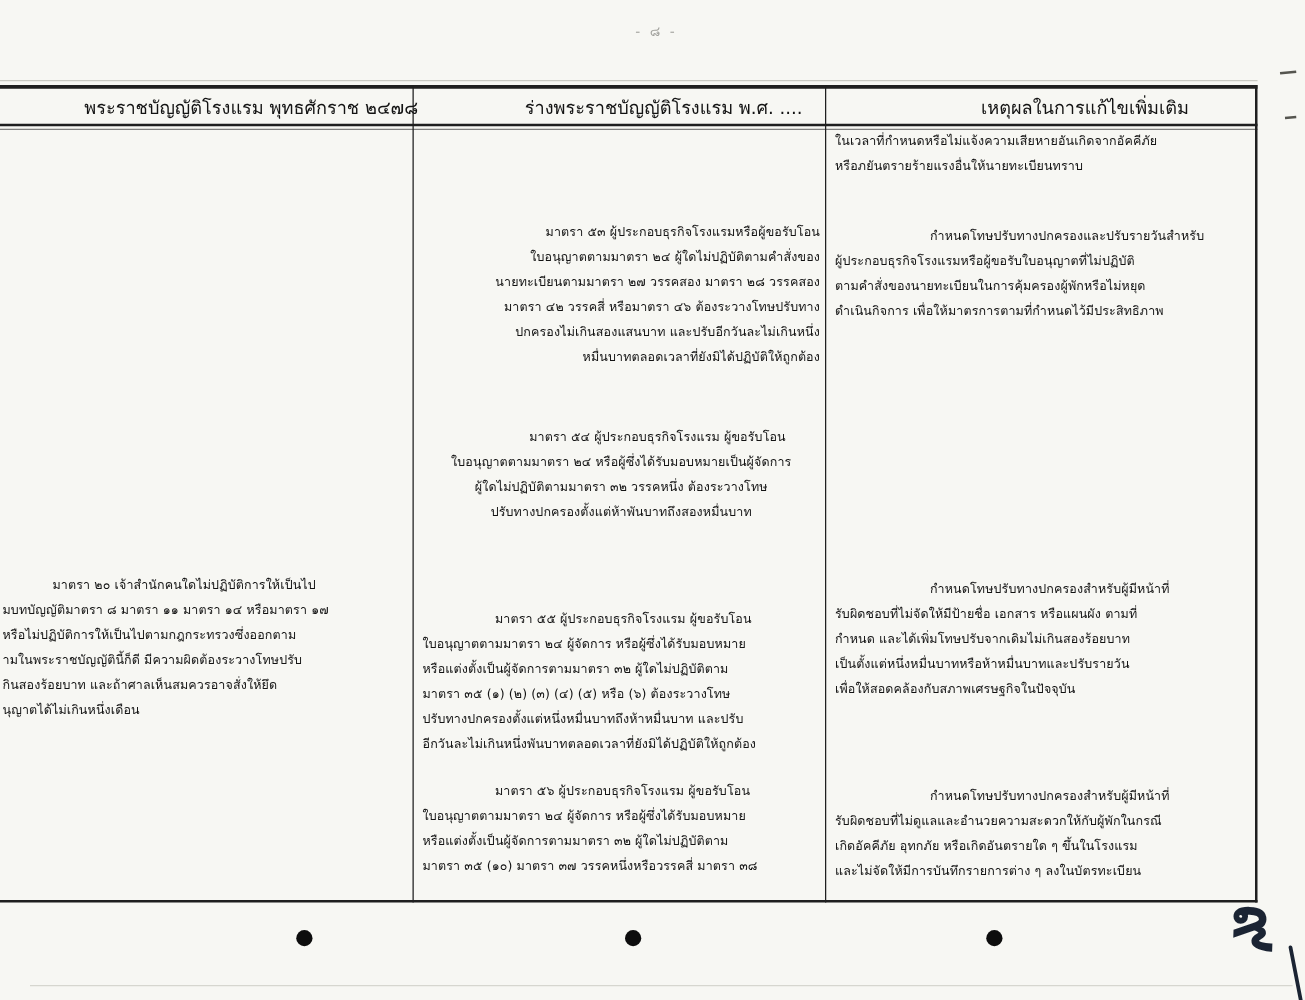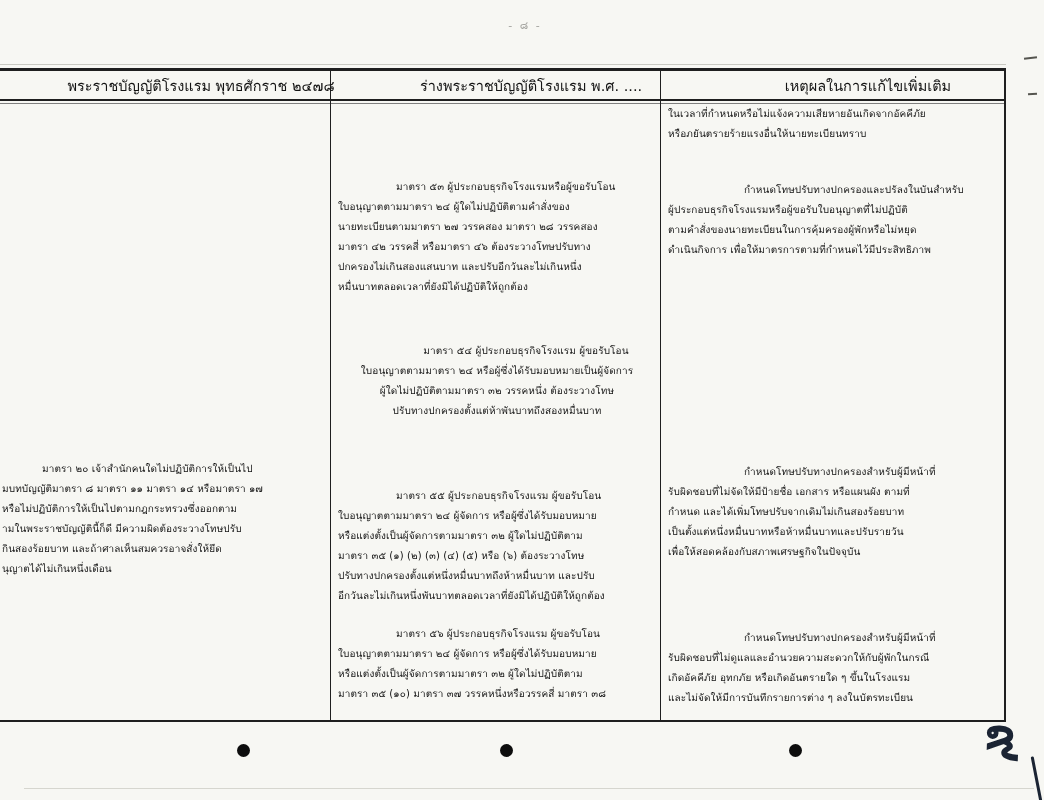--- a/index.html
+++ b/index.html
@@ -47,21 +47,21 @@
   <div class="header-cell" style="left:330px;width:330px;">ร่างพระราชบัญญัติโรงแรม พ.ศ. ....</div>
   <div class="header-cell" style="left:660px;width:344px;">เหตุผลในการแก้ไขเพิ่มเติม</div>
 
   <div class="p c1" style="top:459px;">มาตรา ๒๐  เจ้าสำนักคนใดไม่ปฏิบัติการให้เป็นไป
 มบทบัญญัติมาตรา ๘ มาตรา ๑๑ มาตรา ๑๔ หรือมาตรา ๑๗
 หรือไม่ปฏิบัติการให้เป็นไปตามกฎกระทรวงซึ่งออกตาม
 ามในพระราชบัญญัตินี้ก็ดี มีความผิดต้องระวางโทษปรับ
 กินสองร้อยบาท และถ้าศาลเห็นสมควรอาจสั่งให้ยึด
 นุญาตได้ไม่เกินหนึ่งเดือน</div>
 
-  <div class="p c2" style="top:177px;">มาตรา ๕๓  ผู้ประกอบธุรกิจโรงแรมหรือผู้ขอรับโอน
+  <div class="p c2" style="top:177px;text-align:right;">มาตรา ๕๓  ผู้ประกอบธุรกิจโรงแรมหรือผู้ขอรับโอน
 ใบอนุญาตตามมาตรา ๒๔ ผู้ใดไม่ปฏิบัติตามคำสั่งของ
 นายทะเบียนตามมาตรา ๒๗ วรรคสอง มาตรา ๒๘ วรรคสอง
 มาตรา ๔๒ วรรคสี่  หรือมาตรา ๔๖ ต้องระวางโทษปรับทาง
 ปกครองไม่เกินสองแสนบาท และปรับอีกวันละไม่เกินหนึ่ง
 หมื่นบาทตลอดเวลาที่ยังมิได้ปฏิบัติให้ถูกต้อง</div>
   <div class="p c2" style="top:341px;text-align:center;">มาตรา ๕๔  ผู้ประกอบธุรกิจโรงแรม ผู้ขอรับโอน
 ใบอนุญาตตามมาตรา ๒๔ หรือผู้ซึ่งได้รับมอบหมายเป็นผู้จัดการ
 ผู้ใดไม่ปฏิบัติตามมาตรา ๓๒ วรรคหนึ่ง ต้องระวางโทษ
 ปรับทางปกครองตั้งแต่ห้าพันบาทถึงสองหมื่นบาท</div>
   <div class="p c2" style="top:486px;">มาตรา ๕๕  ผู้ประกอบธุรกิจโรงแรม ผู้ขอรับโอน
@@ -70,21 +70,21 @@
 มาตรา ๓๕ (๑) (๒) (๓) (๔) (๕) หรือ (๖) ต้องระวางโทษ
 ปรับทางปกครองตั้งแต่หนึ่งหมื่นบาทถึงห้าหมื่นบาท และปรับ
 อีกวันละไม่เกินหนึ่งพันบาทตลอดเวลาที่ยังมิได้ปฏิบัติให้ถูกต้อง</div>
   <div class="p c2" style="top:624px;">มาตรา ๕๖  ผู้ประกอบธุรกิจโรงแรม ผู้ขอรับโอน
 ใบอนุญาตตามมาตรา ๒๔ ผู้จัดการ หรือผู้ซึ่งได้รับมอบหมาย
 หรือแต่งตั้งเป็นผู้จัดการตามมาตรา ๓๒ ผู้ใดไม่ปฏิบัติตาม
 มาตรา ๓๕ (๑๐) มาตรา ๓๗ วรรคหนึ่งหรือวรรคสี่ มาตรา ๓๘</div>
 
   <div class="p c3 noindent" style="top:104px;">ในเวลาที่กำหนดหรือไม่แจ้งความเสียหายอันเกิดจากอัคคีภัย
 หรือภยันตรายร้ายแรงอื่นให้นายทะเบียนทราบ</div>
-  <div class="p c3" style="top:180px;">กำหนดโทษปรับทางปกครองและปรัลงในบันสำหรับ
+  <div class="p c3" style="top:180px;">กำหนดโทษปรับทางปกครองและปรับรายวันสำหรับ
 ผู้ประกอบธุรกิจโรงแรมหรือผู้ขอรับใบอนุญาตที่ไม่ปฏิบัติ
 ตามคำสั่งของนายทะเบียนในการคุ้มครองผู้พักหรือไม่หยุด
 ดำเนินกิจการ เพื่อให้มาตรการตามที่กำหนดไว้มีประสิทธิภาพ</div>
   <div class="p c3" style="top:462px;">กำหนดโทษปรับทางปกครองสำหรับผู้มีหน้าที่
 รับผิดชอบที่ไม่จัดให้มีป้ายชื่อ เอกสาร หรือแผนผัง ตามที่
 กำหนด และได้เพิ่มโทษปรับจากเดิมไม่เกินสองร้อยบาท
 เป็นตั้งแต่หนึ่งหมื่นบาทหรือห้าหมื่นบาทและปรับรายวัน
 เพื่อให้สอดคล้องกับสภาพเศรษฐกิจในปัจจุบัน</div>
   <div class="p c3" style="top:628px;">กำหนดโทษปรับทางปกครองสำหรับผู้มีหน้าที่
 รับผิดชอบที่ไม่ดูแลและอำนวยความสะดวกให้กับผู้พักในกรณี

